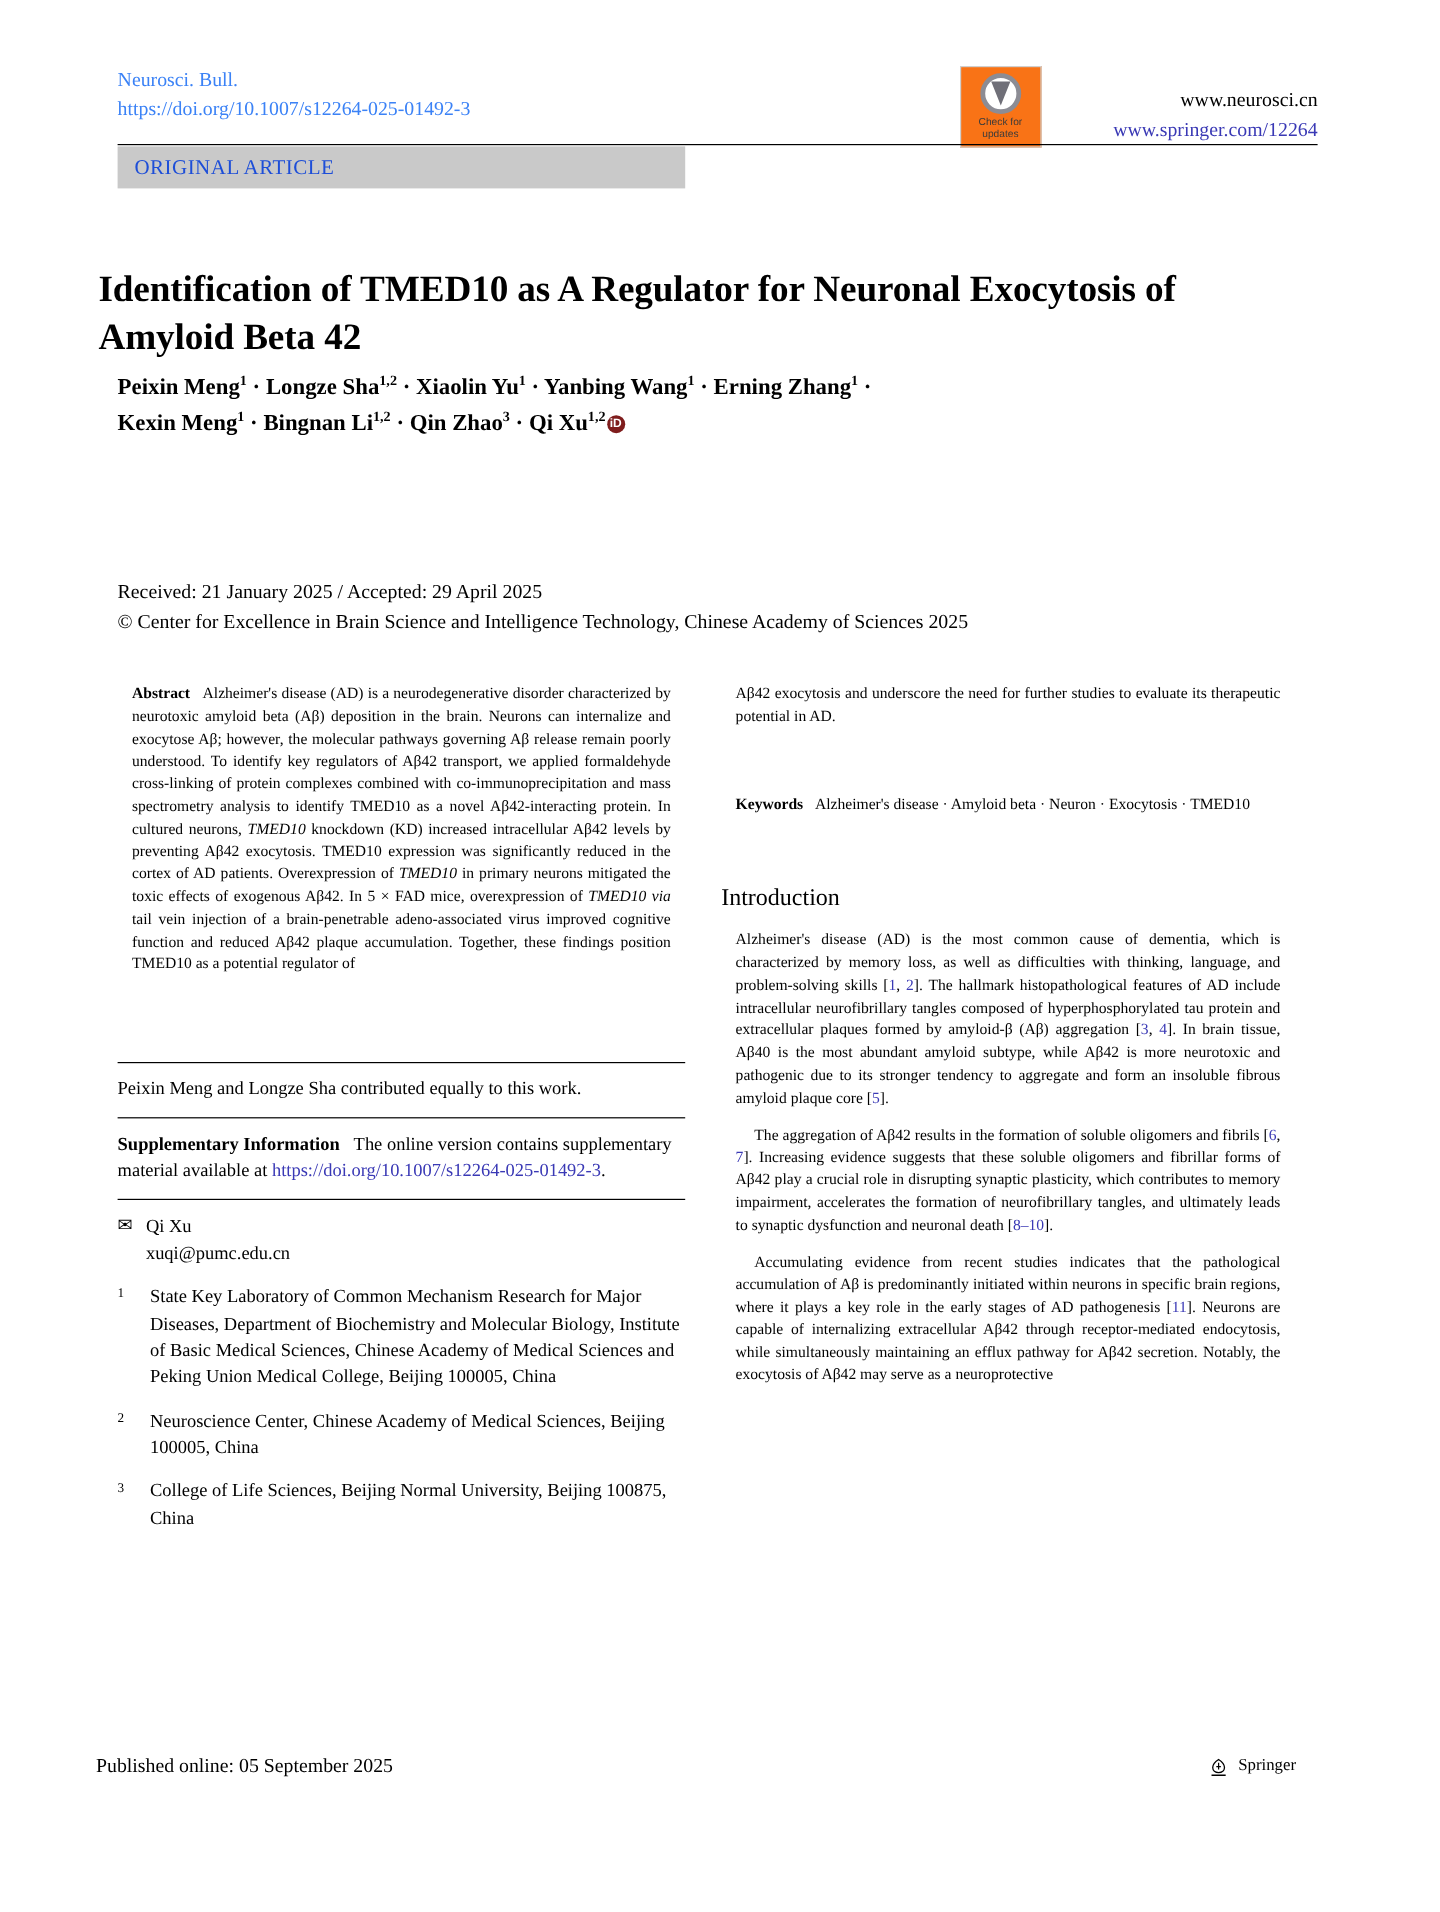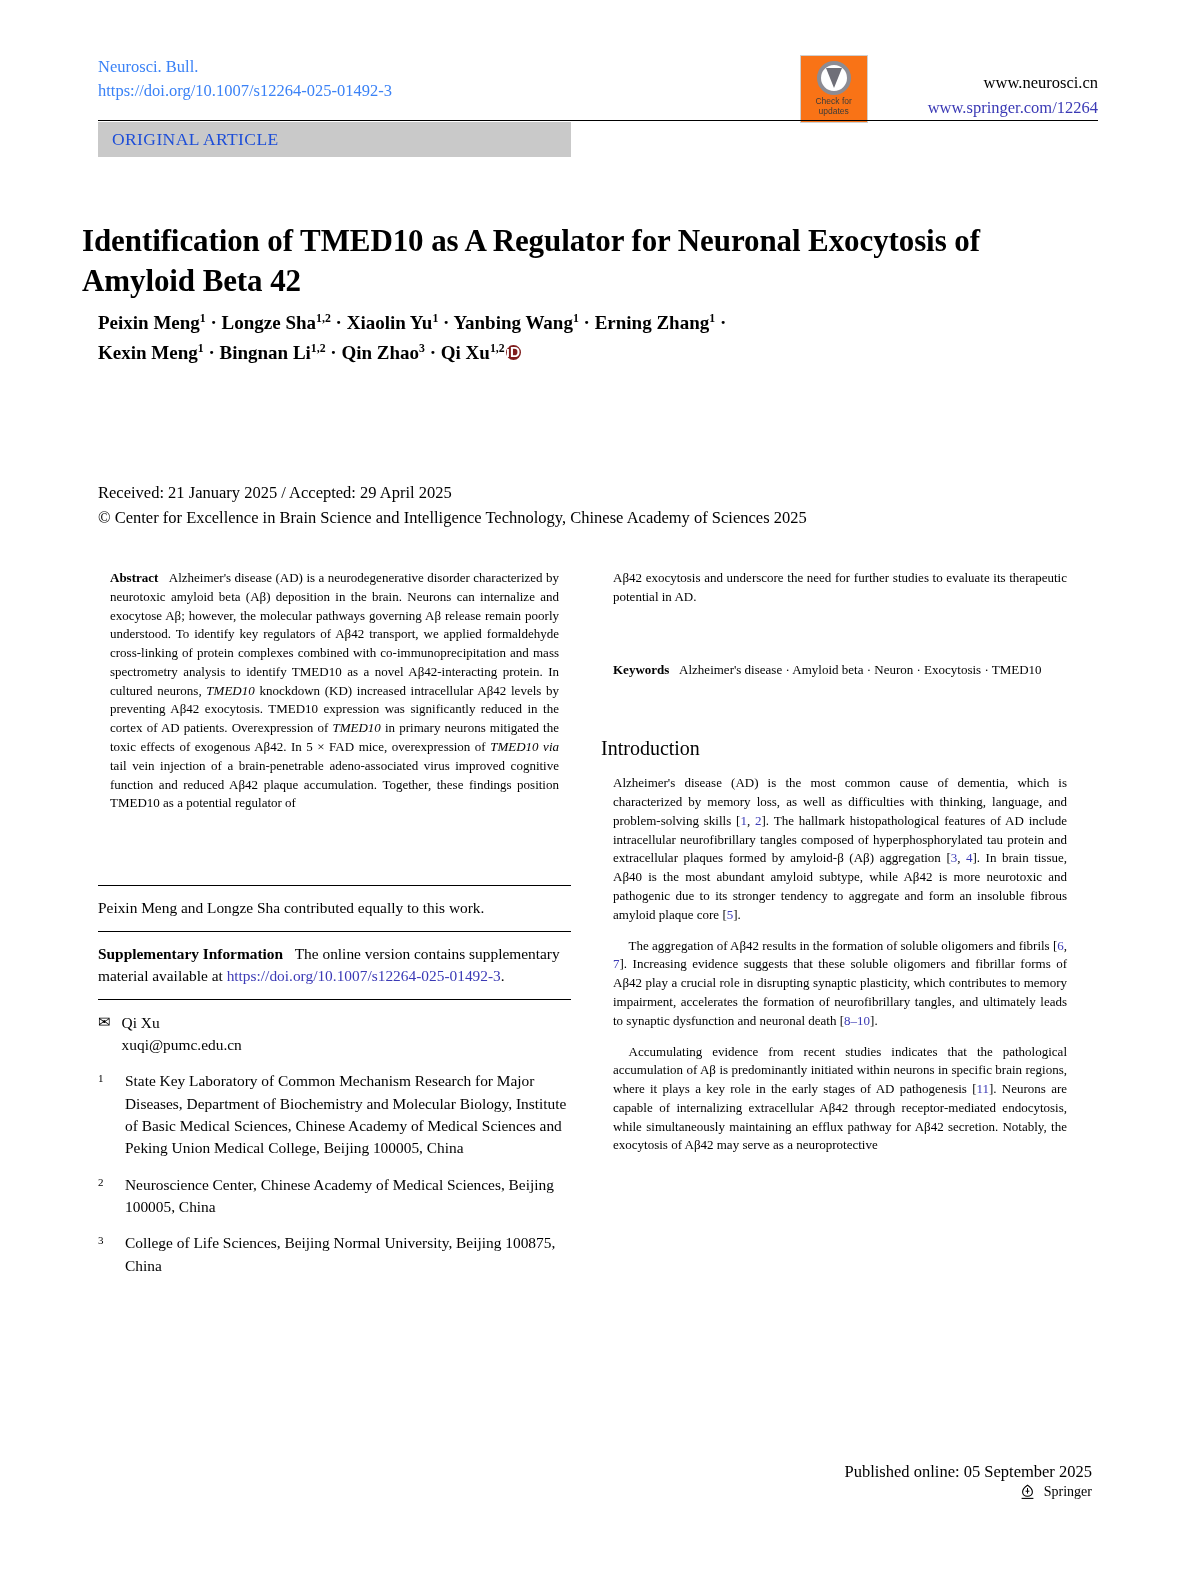--- a/index.html
+++ b/index.html
@@ -146,21 +146,21 @@
     line-height: 0;
   }
   .orcid {
     display: inline-block;
     width: 15px;
     height: 15px;
     border-radius: 50%;
     background: #7f1d1d;
     color: #ffffff;
     font-family: "Liberation Sans", sans-serif;
-    font-size: 14px;
+    font-size: 10px;
     font-weight: bold;
     line-height: 15px;
     text-align: center;
     vertical-align: 2px;
     margin-left: 1px;
   }
 
   
   .pubdates {
     position: absolute;
@@ -239,27 +239,26 @@
     flex: 0 0 16px;
     font-size: 11px;
     vertical-align: super;
     padding-top: 1px;
   }
   .aff-text { flex: 1 1 auto; }
 
   
   .footer {
     position: absolute;
-    left: 92px;
+    left: 80px;
     top: 1462px;
     width: 1000px;
     display: flex;
     justify-content: space-between;
-    align-items: flex-end;
-    flex-direction: column;
+    align-items: center;
   }
   .published {
     font-size: 16.5px;
   }
   .springer-mark {
     display: flex;
     align-items: center;
     gap: 7px;
     font-size: 14px;
   }

